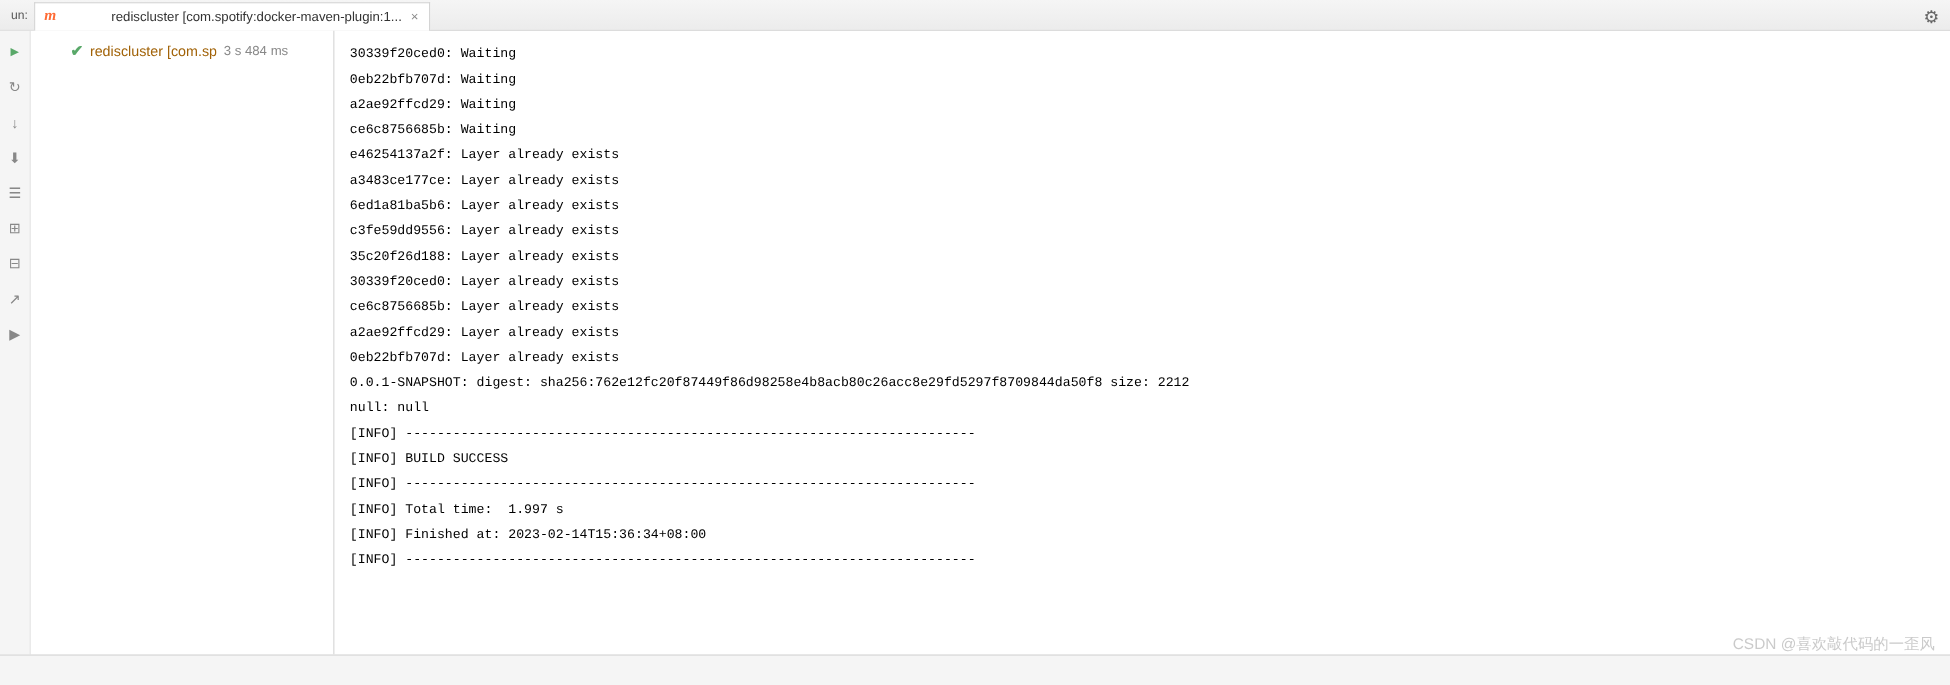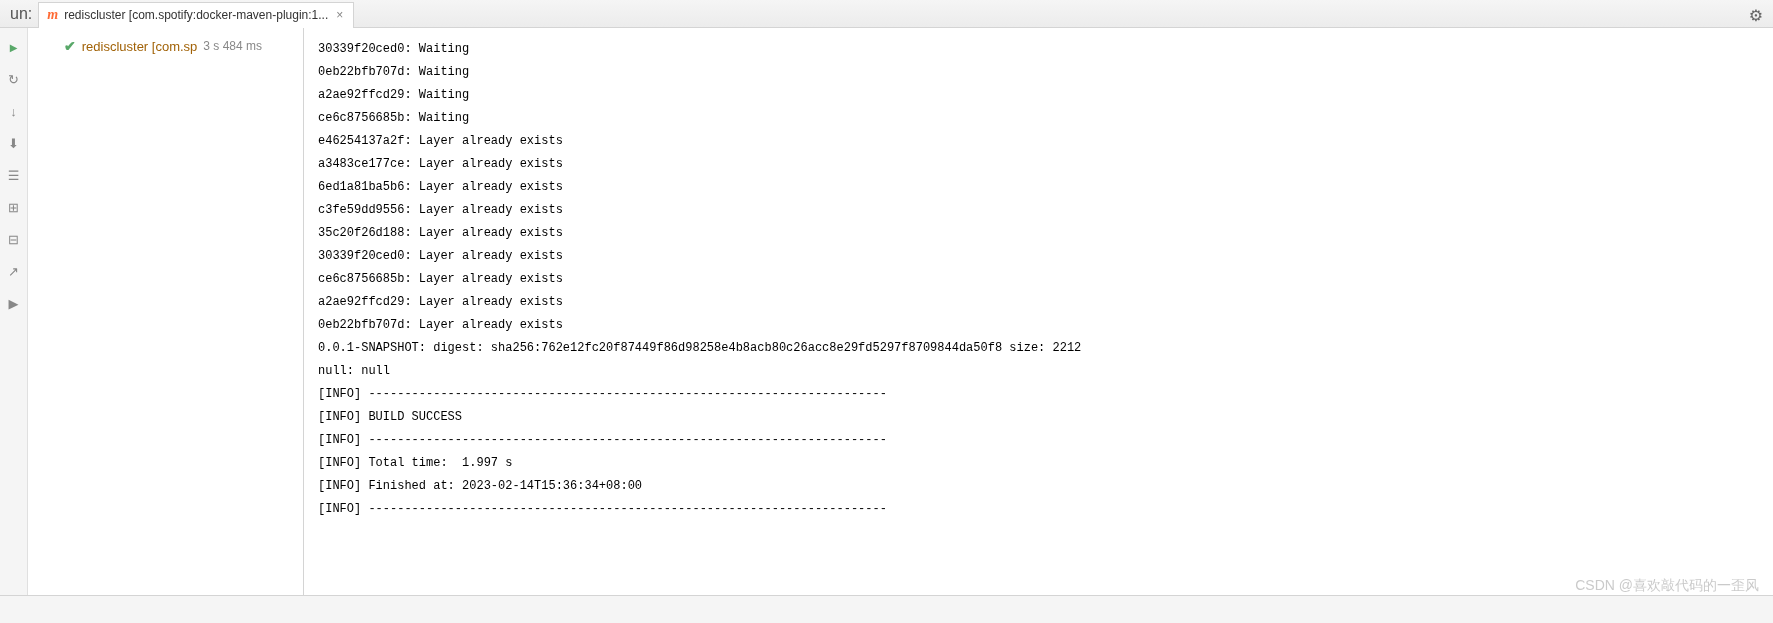--- a/index.html
+++ b/index.html
@@ -20,21 +20,21 @@
     .top-bar {
       height: 28px;
       background: linear-gradient(to bottom, #f5f5f5, #ececec);
       border-bottom: 1px solid #d4d4d4;
       display: flex;
       align-items: center;
       padding-left: 4px;
     }
     .run-label {
       color: #555;
-      font-size: 16px;
+      font-size: 11px;
       padding: 0 6px;
     }
     .tab {
       display: flex;
       align-items: center;
       background: #fff;
       border: 1px solid #d4d4d4;
       border-bottom: none;
       height: 26px;
       padding: 0 8px;
@@ -44,20 +44,21 @@
     .maven-icon {
       color: #ff6b35;
       font-weight: bold;
       font-style: italic;
       font-size: 14px;
       font-family: Georgia, serif;
     }
     .tab-title {
       color: #333;
       font-size: 12px;
+      margin-left: 44px;
     }
     .tab-close {
       color: #888;
       cursor: pointer;
       font-size: 12px;
       padding: 0 2px;
     }
     .gear-icon {
       position: absolute;
       right: 10px;

